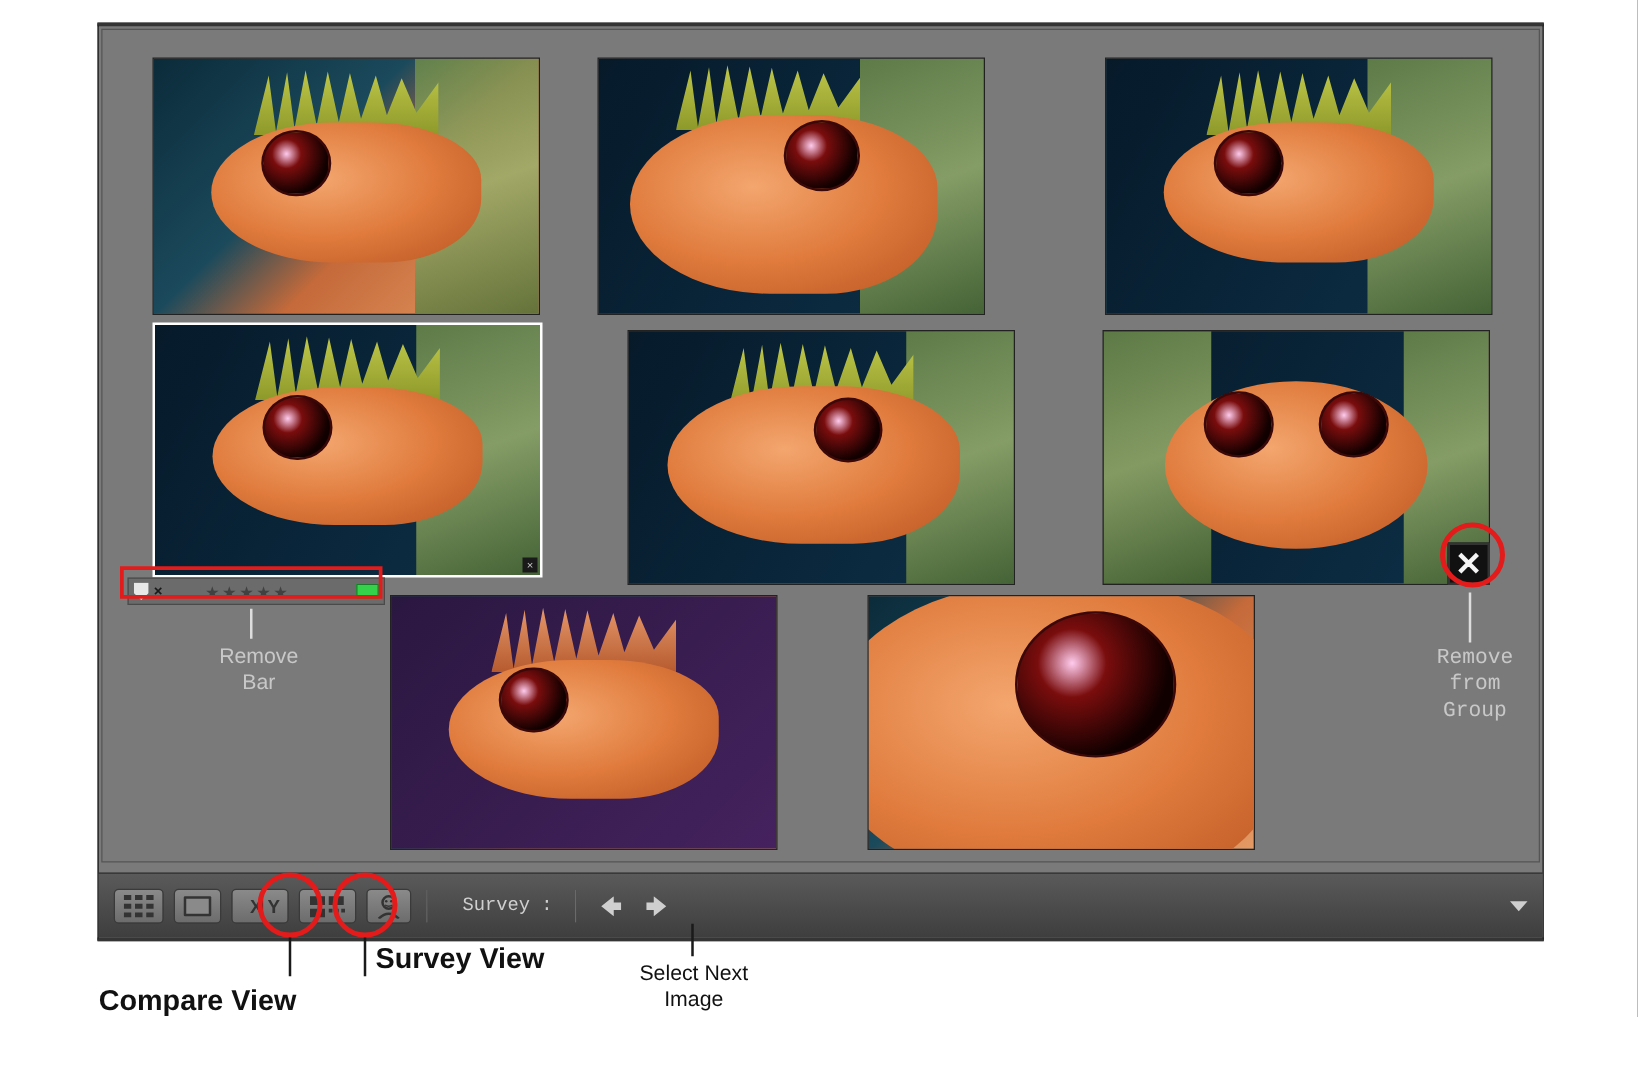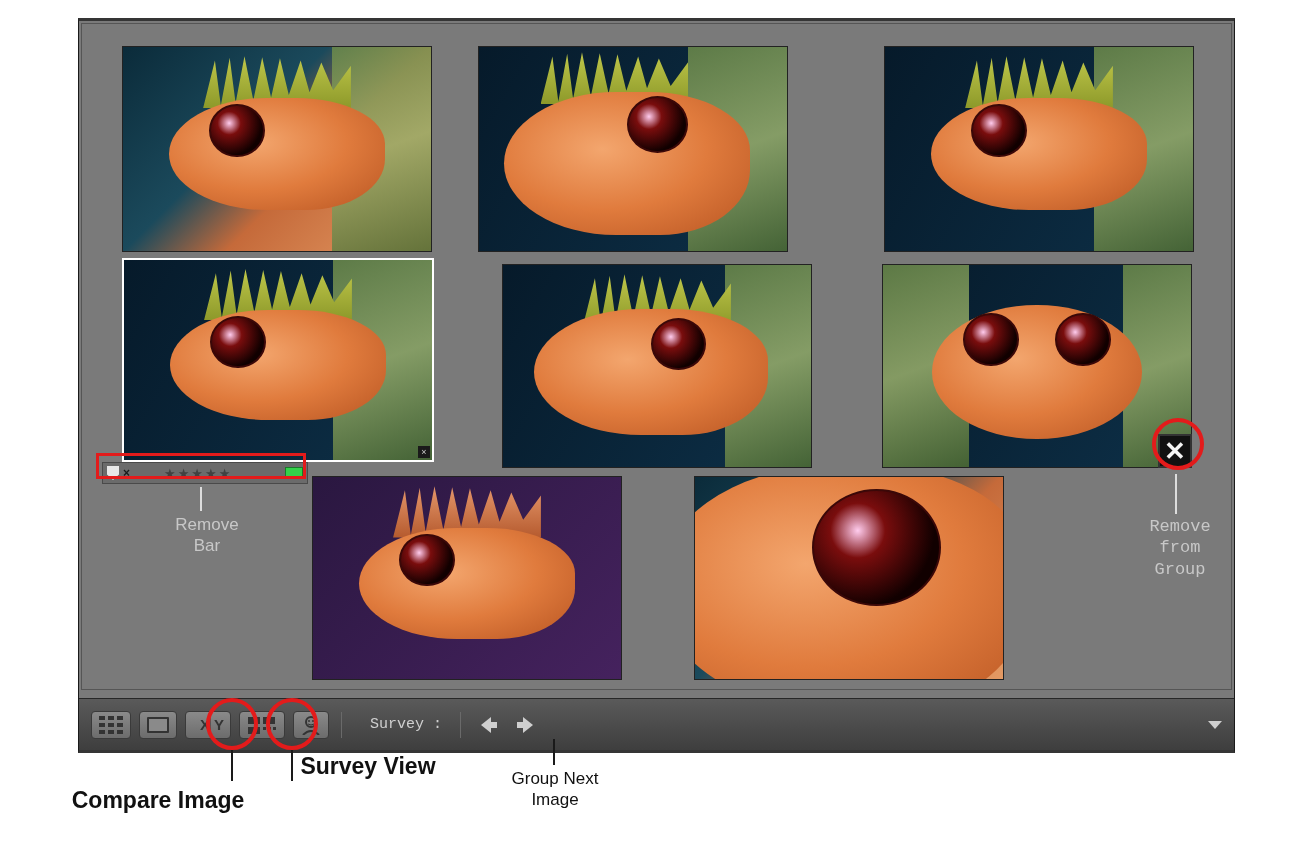--- a/index.html
+++ b/index.html
@@ -388,16 +388,16 @@
 
 <div class="circle-annot" style="left:1152px; top:418px; width:52px; height:52px;"></div>
 
 <div class="circle-annot" style="left:206px; top:698px; width:52px; height:52px;"></div>
 <div class="circle-annot" style="left:266px; top:698px; width:52px; height:52px;"></div>
 
 <div class="leader" style="left:231px; top:749px; height:32px;"></div>
 <div class="leader" style="left:291px; top:749px; height:32px;"></div>
 <div class="leader" style="left:553px; top:739px; height:26px;"></div>
 
-<div class="callout-black callout-bold" style="left:58px; top:786px; width:200px;">Compare Image</div>
+<div class="callout-black callout-bold" style="left:58px; top:786px; width:200px;">Compare View</div>
 <div class="callout-black callout-bold" style="left:268px; top:752px; width:200px;">Survey View</div>
-<div class="callout-black" style="left:490px; top:768px; width:130px; white-space:pre-line;">Group Next
+<div class="callout-black" style="left:490px; top:768px; width:130px; white-space:pre-line;">Select Next
 Image</div>
 
 </body></html>

